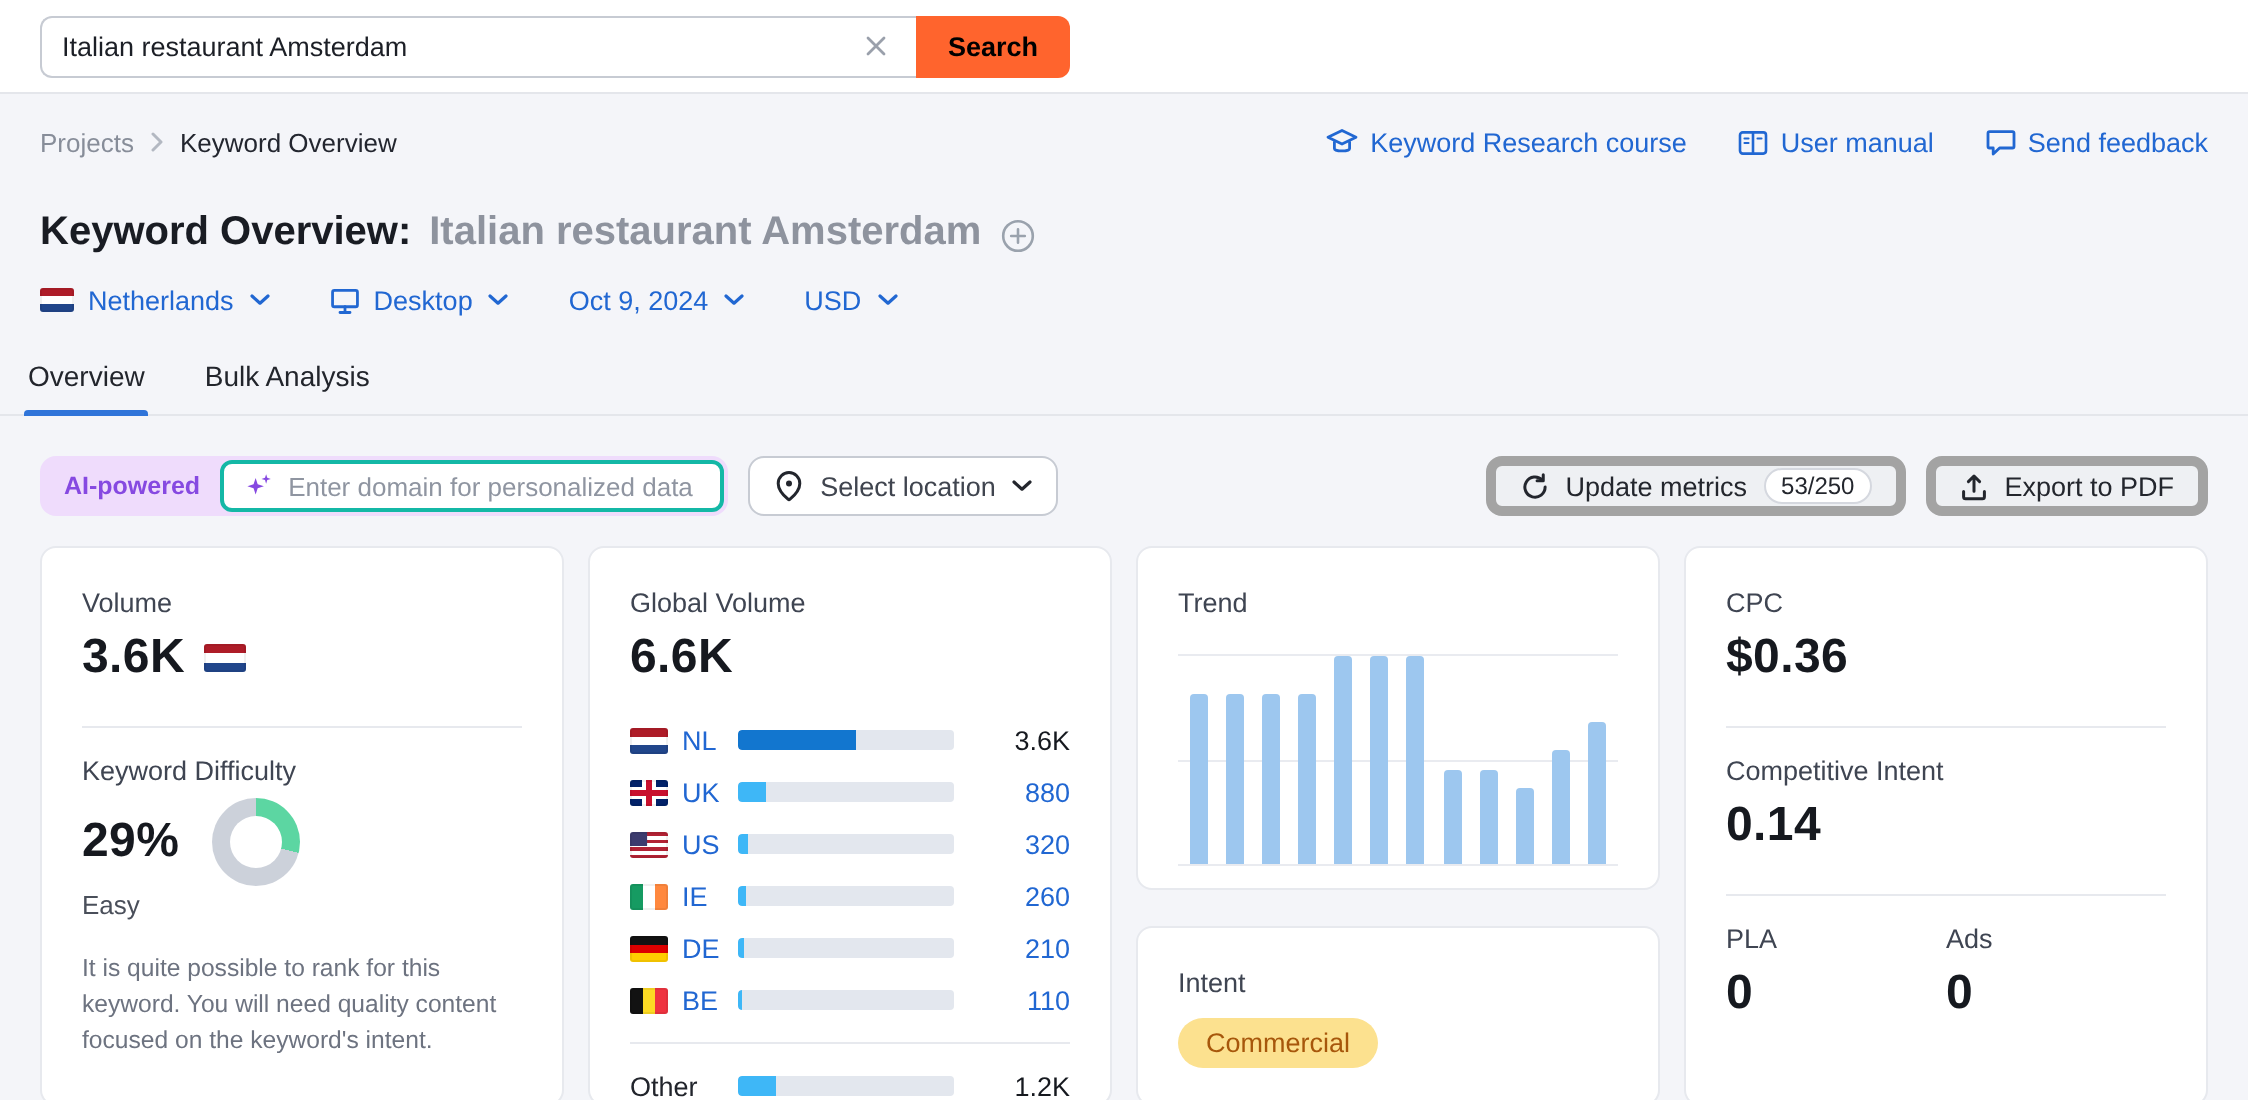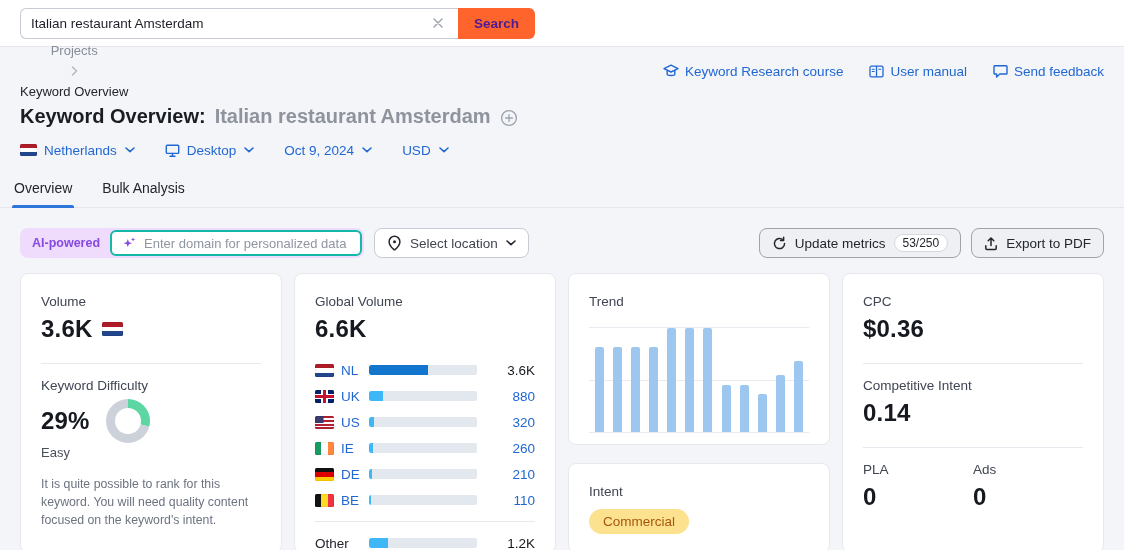--- a/index.html
+++ b/index.html
@@ -5,27 +5,27 @@
   * { margin:0; padding:0; box-sizing:border-box; }
   html,body { width:1124px; height:550px; overflow:hidden; }
   body { font-family:"Liberation Sans", sans-serif; background:#f4f5f9; color:#1c1f26; }
 
   
   .topbar { background:#fff; border-bottom:1px solid #e4e6eb; height:47px; display:flex; align-items:center; padding:0 20px; }
   .search-wrap { display:flex; align-items:stretch; height:31px; }
   .search-input { width:438px; border:1px solid #c7cbd3; border-right:none; border-radius:6px 0 0 6px; background:#fff; display:flex; align-items:center; padding:0 10px; }
   .search-input input { border:none; outline:none; flex:1; font-size:13.5px; color:#1c1f26; font-family:inherit; background:transparent; }
   .clear-btn { display:flex; align-items:center; padding:0 4px; cursor:pointer; color:#9aa0ab; }
-  .search-btn { background:#ff642d; color:#4c1d95; border:none; border-radius:0 6px 6px 0; font-size:13.5px; font-weight:700; padding:0 16px; cursor:pointer; font-family:inherit; }
+  .search-btn { background:#ff642d; color:#000000; border:none; border-radius:0 6px 6px 0; font-size:13.5px; font-weight:700; padding:0 16px; cursor:pointer; font-family:inherit; }
 
   .page { padding:0 20px; }
 
   
   .breadcrumb-row { display:flex; justify-content:space-between; align-items:center; margin-top:15px; height:18px; }
-  .breadcrumb { display:flex; align-items:center; gap:8px; font-size:13px;flex-direction:column; }
+  .breadcrumb { display:flex; align-items:center; gap:8px; font-size:13px; }
   .crumb-gray { color:#878d99; cursor:pointer; }
   .crumb-sep { color:#b3b8c2; display:flex; }
   .crumb-dark { color:#23262f; }
   .header-links { display:flex; align-items:center; gap:26px; }
   .hlink { display:flex; align-items:center; gap:6px; color:#2167d2; font-size:13.5px; cursor:pointer; }
 
   
   .title-row { display:flex; align-items:center; gap:9px; margin-top:25px; }
   .title-prefix { font-size:20px; font-weight:700; color:#191c23; }
   .title-keyword { font-size:20px; font-weight:600; color:#8e939e; }
@@ -44,21 +44,21 @@
 
   
   .toolbar-row { display:flex; justify-content:space-between; align-items:center; margin-top:20px; }
   .toolbar-left, .toolbar-right { display:flex; align-items:center; gap:10px; }
   .ai-wrap { background:#efdcfc; border-radius:8px; display:flex; align-items:center; height:30px; padding:2px; }
   .ai-badge { color:#8649e1; font-size:12.5px; font-weight:600; padding:0 10px; }
   .ai-input { background:#fff; border:2px solid #14b8a6; border-radius:6px; height:26px; display:flex; align-items:center; gap:7px; padding:0 10px; width:252px; }
   .ai-input input { border:none; outline:none; font-size:13px; color:#1c1f26; flex:1; font-family:inherit; background:transparent; }
   .ai-input input::placeholder, .search-input input::placeholder { color:#8f95a1; }
   .select-location { display:flex; align-items:center; gap:8px; background:#fff; border:1px solid #c7cbd3; border-radius:8px; height:30px; padding:0 12px; font-size:13.5px; color:#40454f; cursor:pointer; }
-  .gray-btn { display:flex; align-items:center; gap:8px; background:#eef0f3; border:1px solid #a3a3a3; border-radius:8px; height:30px; padding:0 12px; font-size:13.5px; color:#23262d; cursor:pointer; font-family:inherit; }
+  .gray-btn { display:flex; align-items:center; gap:8px; background:#eef0f3; border:5px solid #a3a3a3; border-radius:8px; height:30px; padding:0 12px; font-size:13.5px; color:#23262d; cursor:pointer; font-family:inherit; }
   .count-pill { background:#fff; border:1px solid #d5d8df; border-radius:10px; font-size:12px; padding:1px 8px; color:#23262d; }
 
   
   .cards-grid { display:grid; grid-template-columns:repeat(4,1fr); gap:12px; margin-top:15px; }
   .card { background:#fff; border:1px solid #e7e9ee; border-radius:8px; padding:20px; }
   .card-tall { height:280px; }
   .col-split { display:flex; flex-direction:column; gap:18px; }
   .card-intent { height:90px; }
   .card-trend { height:172px; }
   .card-label { font-size:13.5px; color:#3f4552; margin-bottom:6px; }

